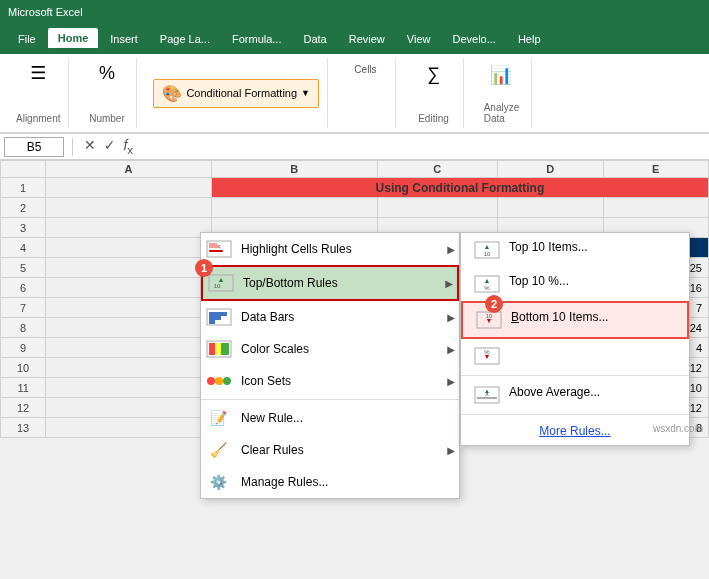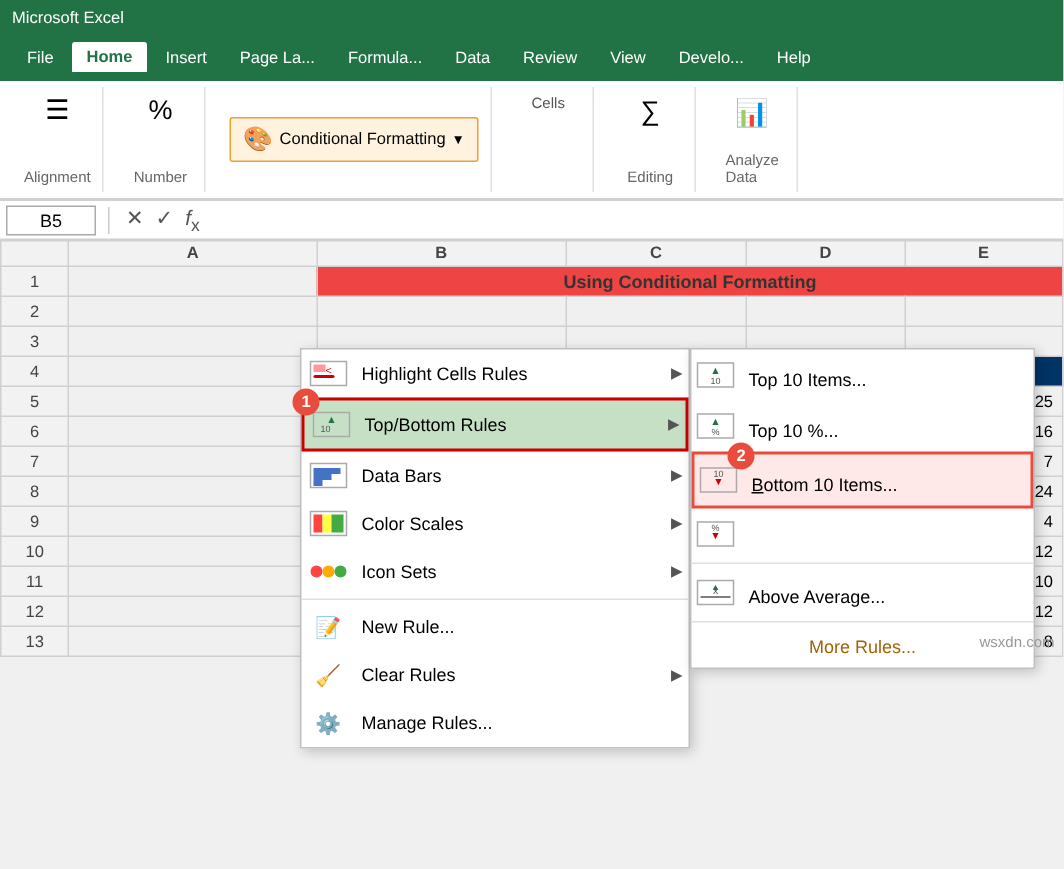--- a/index.html
+++ b/index.html
@@ -38,21 +38,21 @@
     .cf-menu-item:hover, .cf-menu-item.active { background: #e8f0e8; }
     .cf-menu-item.active { background: #c6e0c6; border: 1px solid #217346; }
     .cf-menu-item .item-icon { width: 28px; height: 20px; display: flex; align-items: center; justify-content: center; flex-shrink: 0; }
     .cf-menu-item .item-label { flex: 1; font-size: 12px; }
     .cf-menu-item .item-arrow { color: #555; font-size: 10px; }
     .cf-menu-separator { height: 1px; background: #e0e0e0; margin: 2px 0; }
     .cf-menu-item .badge { position: absolute; left: 22px; top: 2px; background: #e74c3c; color: #fff; border-radius: 50%; width: 16px; height: 16px; display: flex; align-items: center; justify-content: center; font-size: 10px; font-weight: bold; z-index: 10; }
 
     
     .sub-menu { position: absolute; top: 72px; left: 460px; background: #fff; border: 1px solid #c0c0c0; box-shadow: 2px 2px 8px rgba(0,0,0,0.2); width: 230px; pointer-events: auto; }
-    .sub-menu-item { display: flex; align-items: flex-end; padding: 7px 2px; cursor: pointer; gap: 8px; position: relative; }
+    .sub-menu-item { display: flex; align-items: flex-start; padding: 7px 12px; cursor: pointer; gap: 8px; position: relative; }
     .sub-menu-item.highlighted { background: #f5f5f5; border: 2px solid #e74c3c; }
     .sub-menu-item .item-icon { width: 28px; height: 20px; display: flex; align-items: center; justify-content: center; flex-shrink: 0; }
     .sub-menu-item .item-label { flex: 1; font-size: 12px; }
     .sub-menu-item .badge2 { position: absolute; left: 22px; top: 2px; background: #e74c3c; color: #fff; border-radius: 50%; width: 16px; height: 16px; display: flex; align-items: center; justify-content: center; font-size: 10px; font-weight: bold; z-index: 10; }
     .sub-menu-separator { height: 1px; background: #e0e0e0; margin: 2px 0; }
     .wsxdn { position: absolute; bottom: 2px; right: 4px; font-size: 9px; color: #999; }
 
     .ribbon-cf-btn { display: flex; flex-direction: row; align-items: center; gap: 4px; padding: 4px 8px; cursor: pointer; border-radius: 2px; background: #fff3e0; border: 1px solid #f0a030; }
 
     
@@ -402,21 +402,21 @@
             <text x="13" y="7" text-anchor="middle" font-size="6" fill="#217346">▲</text>
           </svg>
         </div>
         <span class="item-label">Above Average...</span>
       </div>
 
 
       <div class="sub-menu-separator"></div>
 
       <div class="sub-menu-item">
-        <span class="item-label" style="text-align:center;width:100%;color:#a16207;">More Rules...</span>
+        <span class="item-label" style="text-align:center;width:100%;color:#1d4ed8;text-decoration:underline;">More Rules...</span>
       </div>
 
     </div>
 
     <div class="wsxdn" style="position:absolute;bottom:4px;right:6px;font-size:10px;color:#999;">wsxdn.com</div>
 
   </div>
 
 </div>
 

